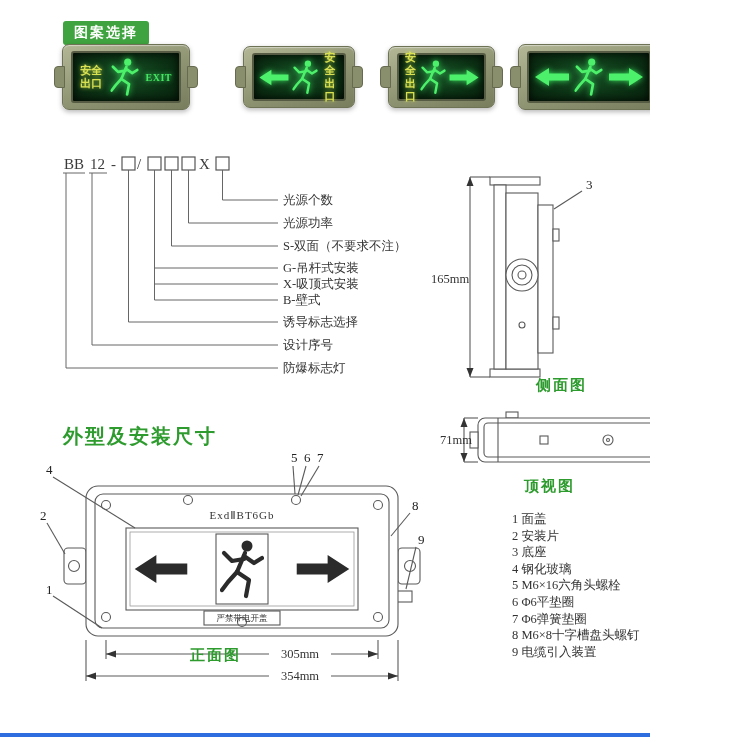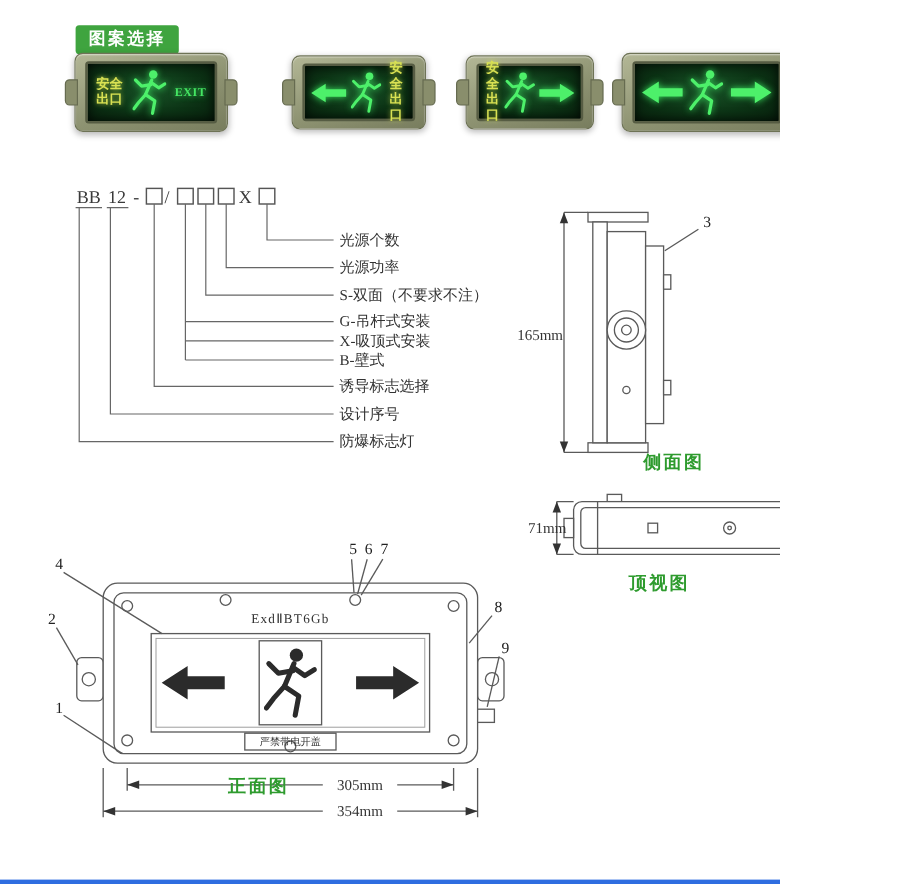--- a/index.html
+++ b/index.html
@@ -221,20 +221,21 @@
       <polygon class="dk" points="40,214 36.5,205 43.5,205"></polygon>
       <text x="1" y="120">165mm</text>
     </g>
     <g>
       <text class="co" x="156" y="26">3</text>
       <path class="ln" d="M152,28 L124,46"></path>
     </g>
   </svg>
   <div class="caption" id="cap-side">侧面图</div>
 
+  <div class="h-green" id="h-outline">外型及安装尺寸</div>
 
   <svg class="tech" id="svg-top" viewBox="0 0 308 74">
     <g>
       <rect class="fw" x="66" y="8" width="12" height="6"></rect>
       <rect class="fw" x="258" y="8" width="12" height="6"></rect>
       <rect class="fw" x="38" y="14" width="260" height="44" rx="7"></rect>
       <rect class="ln" x="44" y="19" width="248" height="34" rx="4"></rect>
       <path class="ln" d="M58,14 V58"></path>
         <path class="ln" d="M278,14 V58"></path>
       <rect class="fw" x="30" y="28" width="8" height="16"></rect>
@@ -311,15 +312,26 @@
       <text class="ctr" x="262" y="210">305mm</text>
       <path class="ln" d="M48,228 H231"></path>
         <path class="ln" d="M293,228 H360"></path>
       <polygon class="dk" points="48,228 58,224.5 58,231.5"></polygon>
       <polygon class="dk" points="360,228 350,224.5 350,231.5"></polygon>
       <text class="ctr" x="262" y="232">354mm</text>
     </g>
   </svg>
   <div class="caption" id="cap-front">正面图</div>
 
+  <div class="parts">
+    <div>1 面盖</div>
+    <div>2 安装片</div>
+    <div>3 底座</div>
+    <div>4 钢化玻璃</div>
+    <div>5 M6×16六角头螺栓</div>
+    <div>6 Φ6平垫圈</div>
+    <div>7 Φ6弹簧垫圈</div>
+    <div>8 M6×8十字槽盘头螺钉</div>
+    <div>9 电缆引入装置</div>
+  </div>
 
   <div class="bottom-bar"></div>
 </div>
 
 </body></html>

